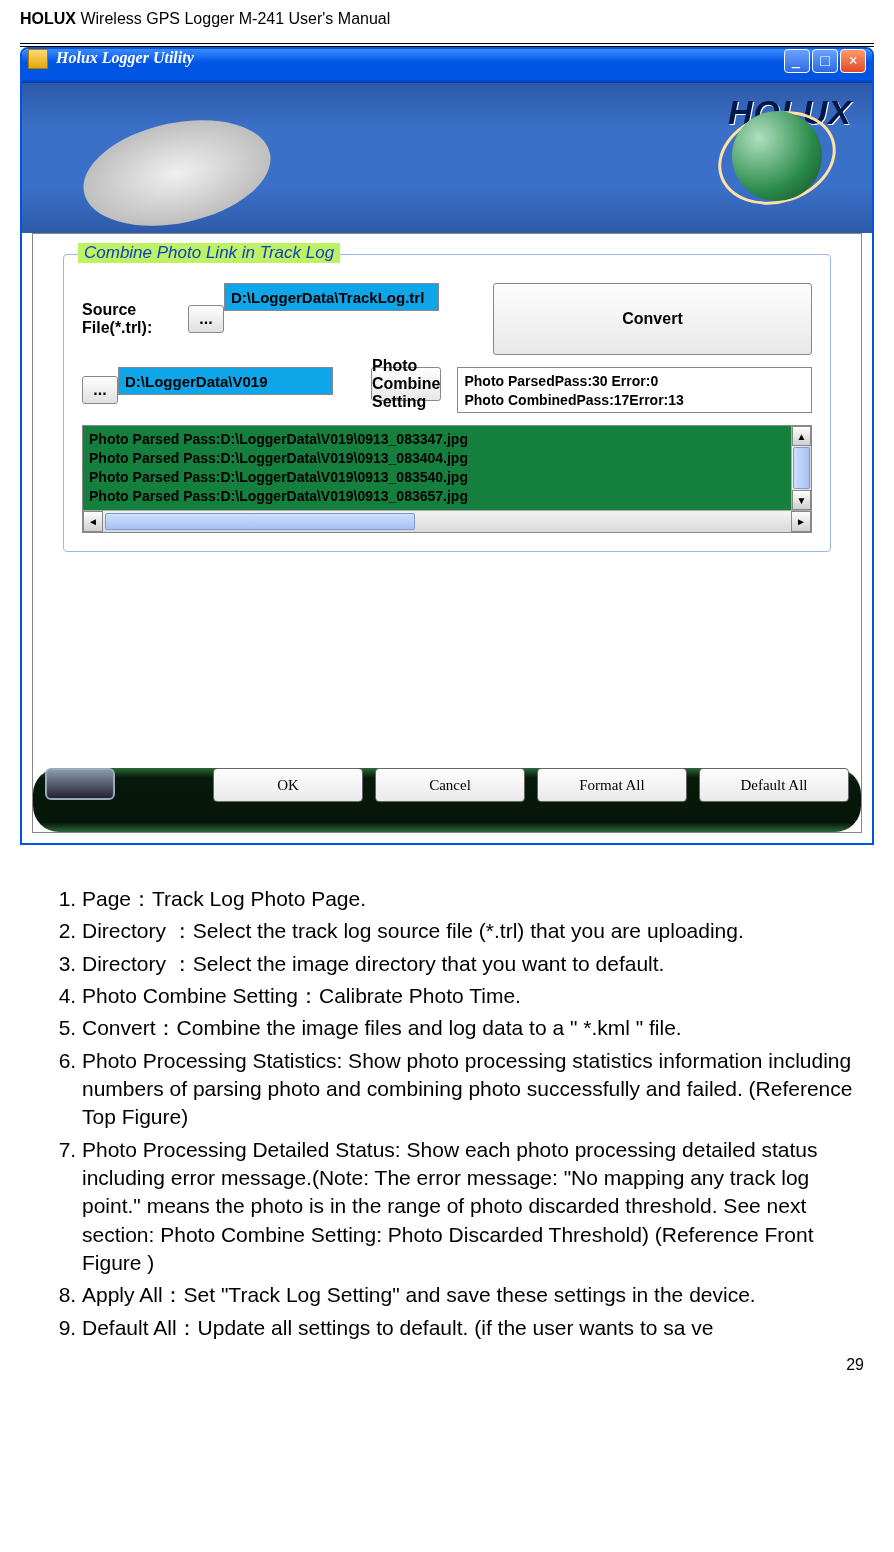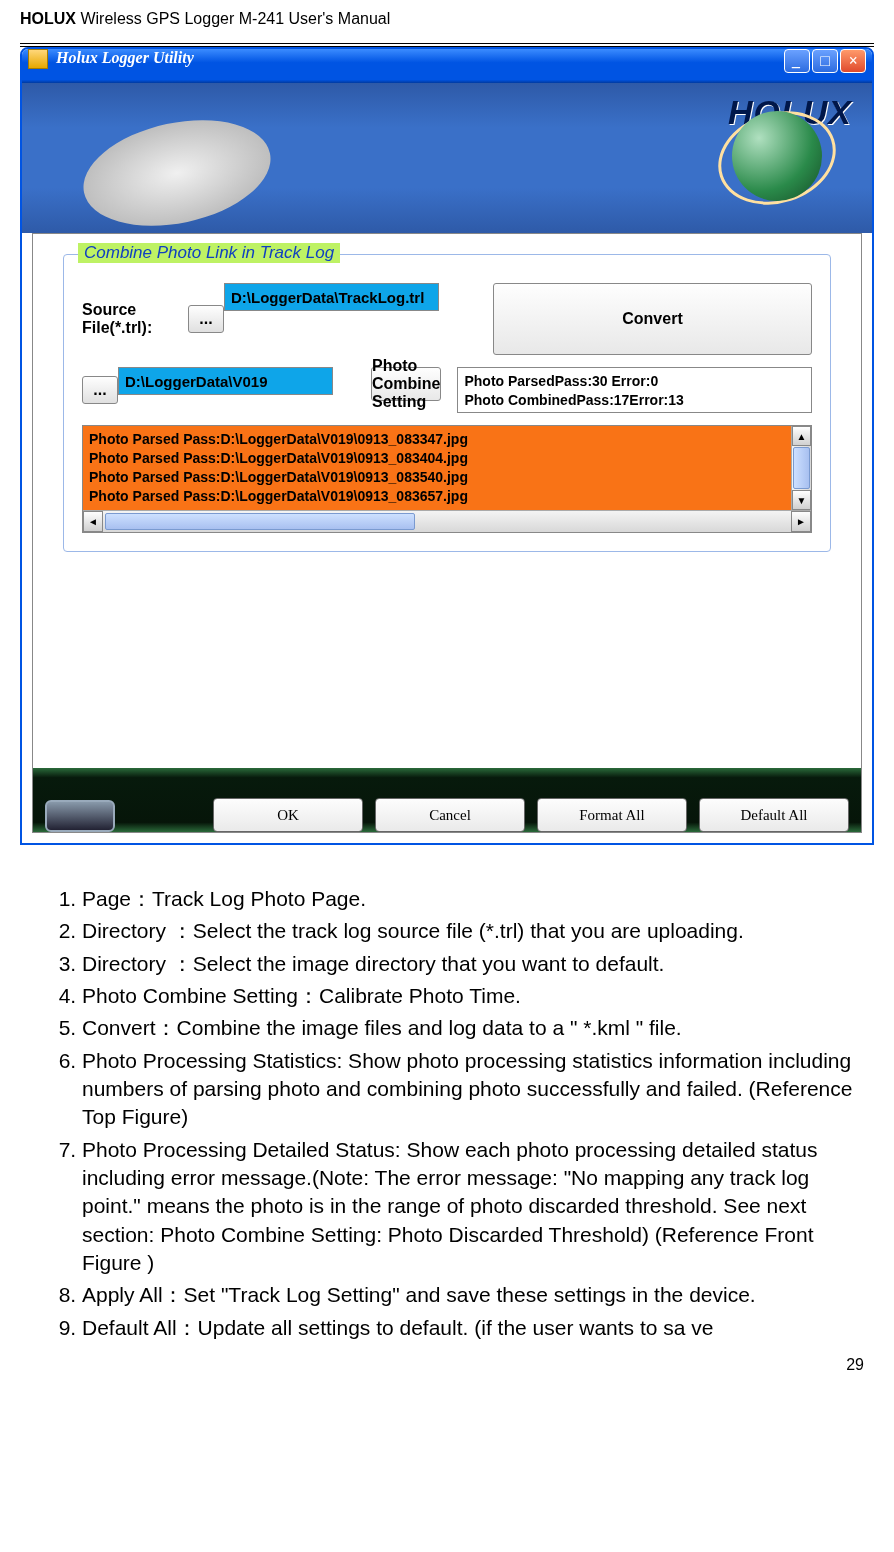--- a/index.html
+++ b/index.html
@@ -194,21 +194,21 @@
     font-size: 16px;
     padding: 4px 0;
   }
   .pcs-btn {
     width: 100%;
     height: 34px;
   }
   .log-area {
     margin-top: 10px;
     border: 1px solid #888;
-    background: #f97316;
+    background: #15803d;
     position: relative;
   }
   .log-content {
     font-weight: bold;
     font-size: 14px;
     line-height: 1.35;
     padding: 4px 6px 0 6px;
     height: 84px;
     overflow: hidden;
     white-space: pre;
@@ -243,23 +243,24 @@
     font-size: 10px;
   }
   .hstrk { flex: 1; position: relative; }
   .hsthumb { position: absolute; left: 2px; top: 2px; bottom: 2px; width: 45%; background: linear-gradient(#cde0ff,#a8c0f0); border: 1px solid #7a9ad0; border-radius: 2px; }
   .bottom-bar {
     position: absolute;
     left: 0; right: 0; bottom: 0;
     background: linear-gradient(#2a6a3a, #071a0c 15%, #061509 85%, #2a6a3a);
     height: 64px;
     display: flex;
-    align-items: flex-end;
+    align-items: flex-start;
     padding: 0 12px;
     gap: 12px;
+    border-radius: 26px;
   }
   .footer-ornament-left {
     width: 70px; height: 32px;
     border: 2px solid #9ab;
     border-radius: 6px;
     background: linear-gradient(#8899aa, #223);
   }
   .footer-btn {
     width: 150px; height: 34px;
     background: linear-gradient(#fdfdfd, #eaeaea);

